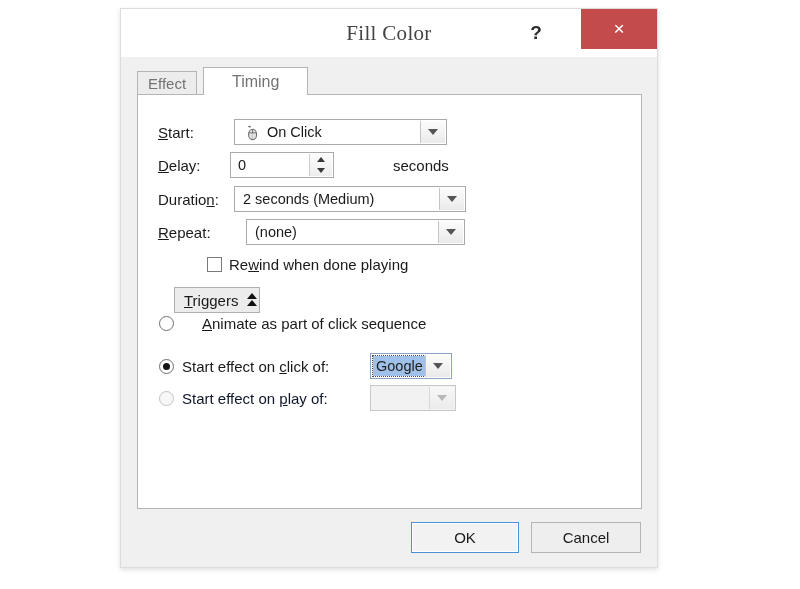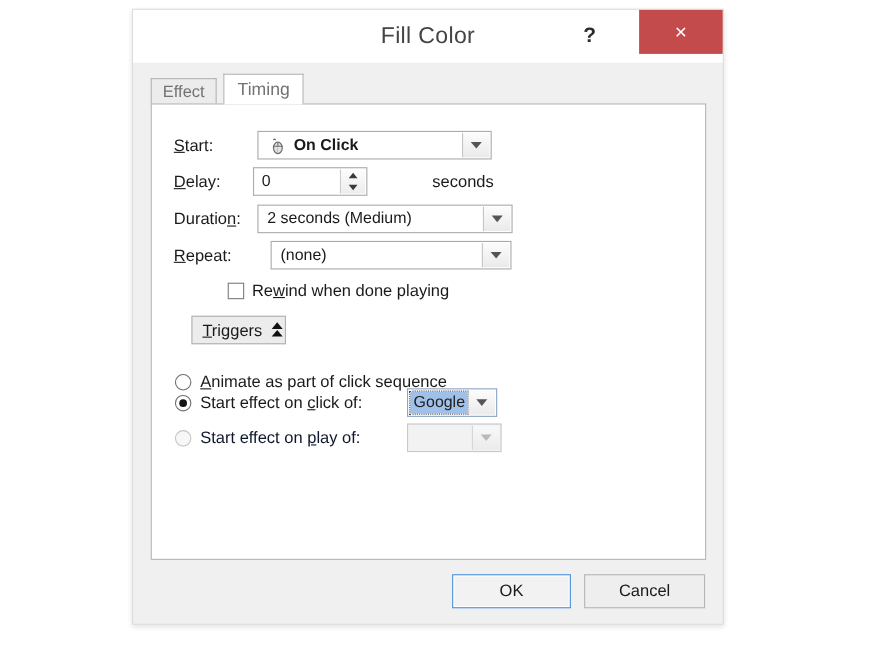--- a/index.html
+++ b/index.html
@@ -42,21 +42,21 @@
   }
 
   .title-text {
     position: absolute;
     left: 0; top: 0;
     width: 100%;
     text-align: center;
     line-height: 48px;
     font-size: 21px;
     color: #444444;
-    font-family: Liberation Sans, sans-serif;
+    font-family: Liberation Serif, serif;
     letter-spacing: 0.3px;
   }
 
   .help-btn {
     position: absolute;
     right: 108px;
     top: 10px;
     width: 26px;
     height: 28px;
     line-height: 28px;
@@ -111,21 +111,21 @@
   .tab.inactive { left: 0px; }
   .tab.active {
     left: 66px;
     top: 0px;
     height: 28px;
     line-height: 28px;
     background: #ffffff;
     border-color: #b4b4b4;
     z-index: 3;
     font-size: 16px;
-    padding: 0 12px;
+    padding: 0 28px;
   }
 
   
   .panel {
     position: absolute;
     left: 16px;
     top: 85px;
     width: 505px;
     height: 415px;
     background: #ffffff;
@@ -408,21 +408,21 @@
     <div class="tabstrip">
       <div class="tab inactive">Effect</div>
       <div class="tab active">Timing</div>
     </div>
 
     <div class="panel">
 
       <div class="row-label" style="left:20px; top:29px;">
         <span class="u">S</span><span>tart:</span>
       </div>
-      <div class="combo" style="left:96px; top:24px; width:213px;font-weight:bold;">
+      <div class="combo" style="left:96px; top:24px; width:213px;">
         <span class="mouse-icon">
           <svg width="18" height="18" viewBox="0 0 18 18">
             <path d="M4.4 3.0 C5.2 2.2 6.4 2.2 6.4 3.4" stroke="#6d6d6d" stroke-width="1.2" fill="none"></path>
             <ellipse cx="8.6" cy="10.4" rx="4.0" ry="5.2" fill="#e4e4e4" stroke="#6d6d6d" stroke-width="1.1"></ellipse>
             <path d="M8.6 5.3 L8.6 9.0" stroke="#6d6d6d" stroke-width="1"></path>
             <path d="M4.7 8.9 L12.5 8.9" stroke="#6d6d6d" stroke-width="1"></path>
             <path d="M8.6 9.1 A4 5.2 0 0 0 8.6 15.6 Z" fill="#9c9c9c" opacity="0.55"></path>
           </svg>
         </span>
         <span class="combo-text" style="left:32px;">On Click</span>
@@ -475,21 +475,21 @@
       </div>
 
       <div class="trigbtn" style="left:36px; top:192px; width:86px;">
         <span class="tlabel"><span class="u">T</span><span>riggers</span></span>
         <span class="dbl-tri">
           <span class="t1"></span>
             <span class="t2"></span>
         </span>
       </div>
 
-      <div class="radiorow" style="left:21px; top:244px;">
+      <div class="radiorow" style="left:21px; top:220px;gap:20px;">
         <span class="rbox"></span>
         <span class="rlabel">
           <span></span><span class="u">A</span><span>nimate as part of click sequence</span>
         </span>
       </div>
 
       <div class="radiorow" style="left:21px; top:263px;">
         <span class="rbox checked"></span>
         <span class="rlabel">
           <span>Start effect on </span><span class="u">c</span><span>lick of:</span>

